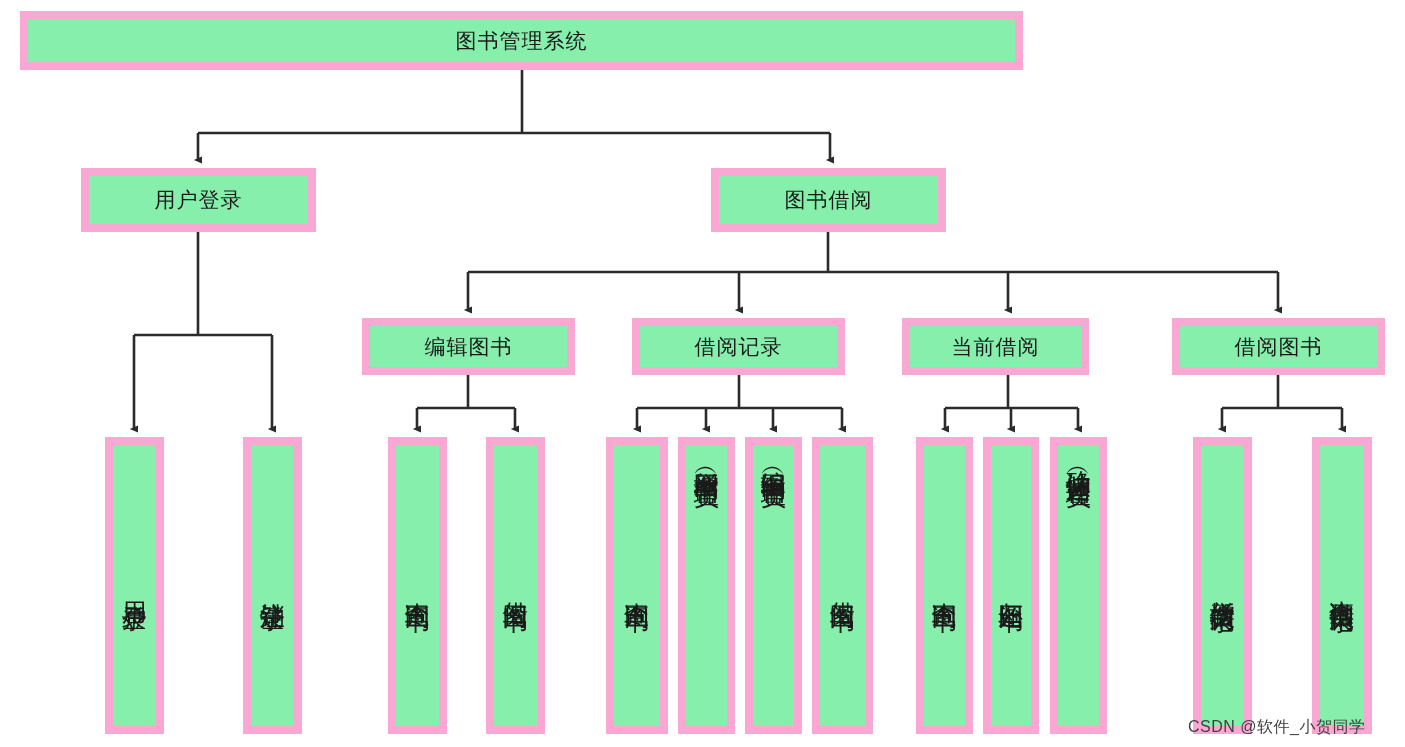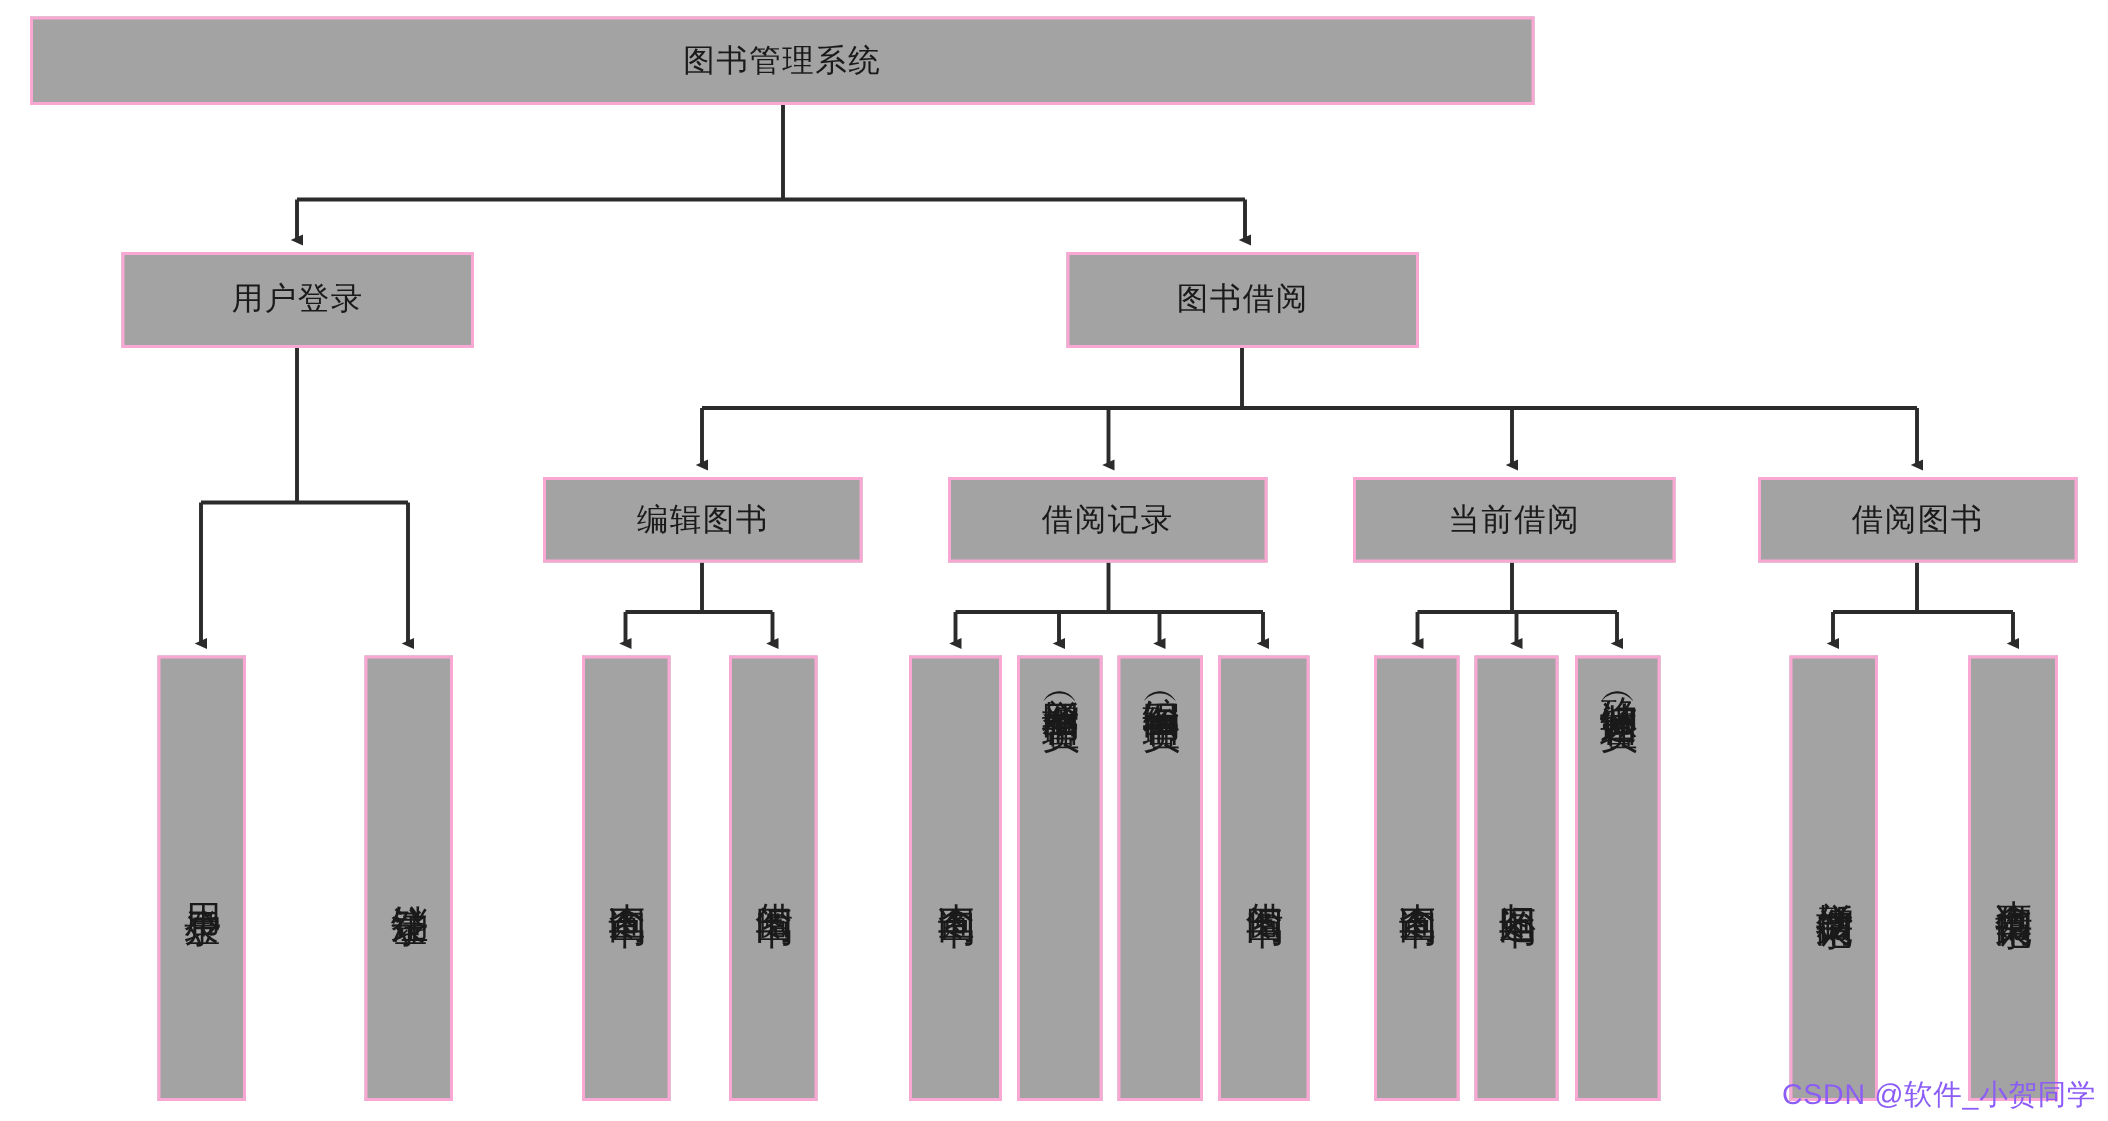--- a/index.html
+++ b/index.html
@@ -8,22 +8,22 @@
   #canvas{
     position:relative;
     width:1405px;height:747px;
     background:#ffffff;
     overflow:hidden;
   }
   #wires{position:absolute;left:0;top:0;width:1405px;height:747px;}
   .node{
     position:absolute;
     box-sizing:border-box;
-    background:#a3a3a3;
-    border:2px solid #f9a8d4;
+    background:#86efac;
+    border:8px solid #f9a8d4;
     display:flex;
     align-items:center;
     justify-content:center;
     color:#1a1a1a;
   }
   .node .lbl{
     display:block;
     text-align:center;
     line-height:1.12;
     white-space:nowrap;
@@ -37,22 +37,22 @@
     writing-mode:vertical-rl;
     text-orientation:upright;
     font-size:25px;
     line-height:1.05;
     letter-spacing:2px;
     white-space:nowrap;
   }
   .v.center{align-items:center;padding-top:0;}
   .watermark{
     position:absolute;
-    color:#8b5cf6;
-    font-size:19px;
+    color:#404040;
+    font-size:16px;
     letter-spacing:0.5px;
     white-space:nowrap;
     pointer-events:none;
   }
 </style>
 </head>
 <body>
 
 <div id="canvas">
 
@@ -116,21 +116,21 @@
   <div class="node h" style="left:711px;top:168px;width:235px;height:64px;">
     <span class="lbl">图书借阅</span>
   </div>
 
   <div class="node h" style="left:362px;top:318px;width:213px;height:57px;">
     <span class="lbl">编辑图书</span>
   </div>
   <div class="node h" style="left:632px;top:318px;width:213px;height:57px;">
     <span class="lbl">借阅记录</span>
   </div>
-  <div class="node h" style="left:902px;top:318px;width:215px;height:57px;">
+  <div class="node h" style="left:902px;top:318px;width:187px;height:57px;">
     <span class="lbl">当前借阅</span>
   </div>
   <div class="node h" style="left:1172px;top:318px;width:213px;height:57px;">
     <span class="lbl">借阅图书</span>
   </div>
 
   <div class="node v center" style="left:105px;top:437px;width:59px;height:297px;">
     <span class="lbl">用户登录</span>
   </div>
   <div class="node v center" style="left:243px;top:437px;width:59px;height:297px;">

